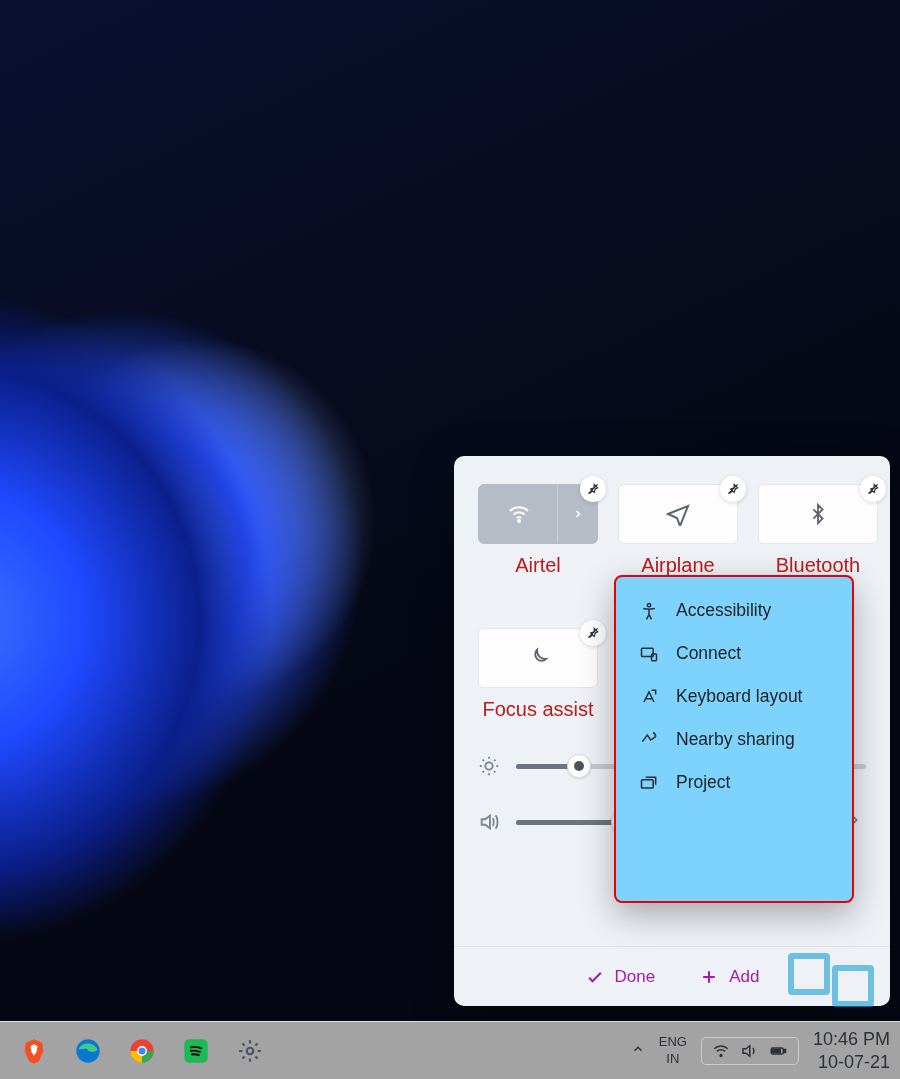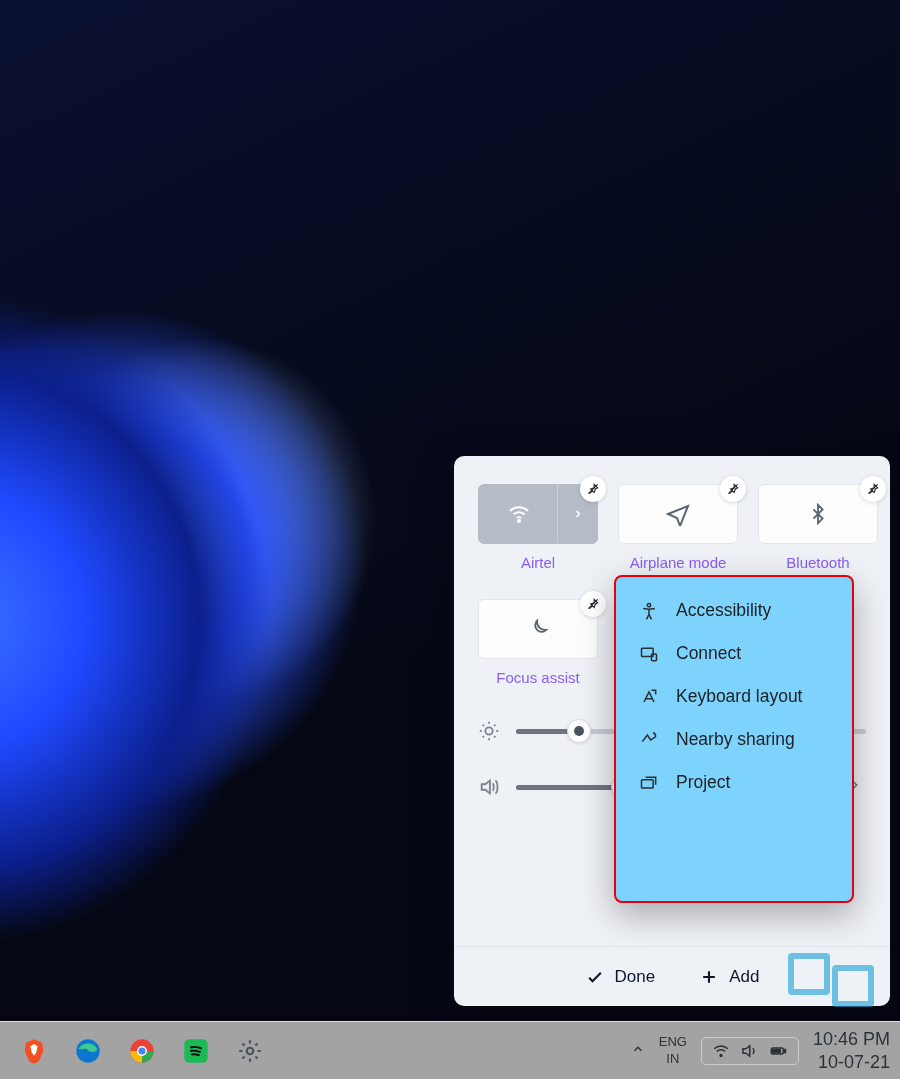--- a/index.html
+++ b/index.html
@@ -32,21 +32,21 @@
     color: #5c6470;
   }
   .tile-btn.active { background: #b6bcc6; color: #fff; border-color: #b6bcc6; }
   .tile-btn.split { justify-content: flex-start; padding-left: 28px; }
   .tile-btn .chev {
     margin-left: auto; width: 40px; height: 100%;
     display: flex; align-items: center; justify-content: center;
     border-left: 1px solid rgba(255,255,255,.3);
     color: #fff;
   }
-  .tile-label { text-align: center; font-size: 15px; color: #8b5cf6; margin-top: 10px; }
+  .tile-label { text-align: center; font-size: 20px; color: #b91c1c; margin-top: 10px; }
   .unpin {
     position: absolute; top: -8px; right: -8px;
     width: 26px; height: 26px; border-radius: 50%;
     background: #fff; box-shadow: 0 1px 4px rgba(0,0,0,.15);
     display: flex; align-items: center; justify-content: center;
     color: #2a2e35;
   }
   .row2 { margin-top: 28px; }
   .slider-row { display: flex; align-items: center; gap: 16px; color: #7e848e; margin-top: 34px; }
   .slider-row svg { flex: 0 0 auto; }
@@ -59,21 +59,21 @@
     position: absolute; top: 50%; width: 24px; height: 24px; border-radius: 50%;
     background: #fff; border: 1px solid #d7dae0; transform: translate(-50%, -50%);
     box-shadow: 0 1px 3px rgba(0,0,0,.12);
   }
   .slider .thumb::after { content:""; position:absolute; inset:6px; border-radius:50%; background:#4c5360; }
   .slider-chev { width: 18px; color: #6e7480; }
   .panel-footer {
     position: absolute; left:0; right:0; bottom:0; height: 60px;
     border-top: 1px solid #dfe2e8;
     display: flex; align-items: center; justify-content: center; gap: 44px;
-    color: #0f172a; font-size: 17px;
+    color: #a21caf; font-size: 17px;
   }
   .panel-footer .fbtn { display: flex; align-items: center; gap: 10px; }
   
   .add-menu {
     position: absolute;
     left: 614px; top: 575px;
     width: 240px; height: 328px;
     background: #7dd3fc; border-radius: 8px;
     box-shadow: 0 12px 34px rgba(0,0,0,.3);
     border: 2px solid #e6000e;

